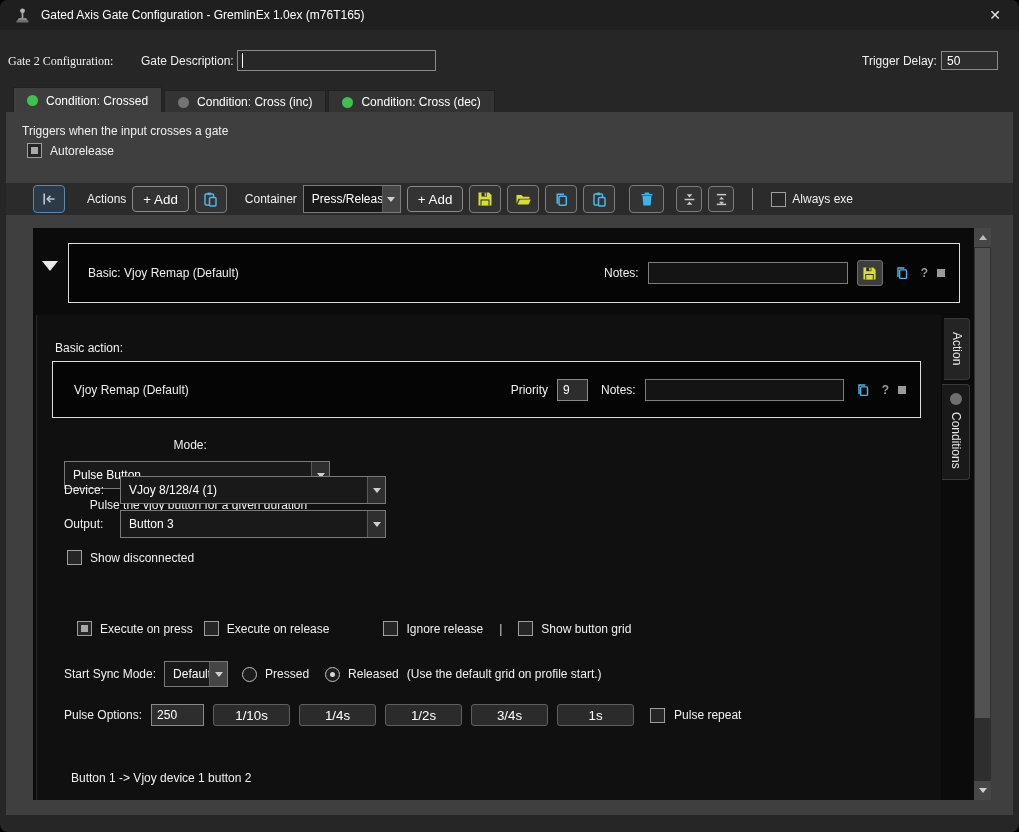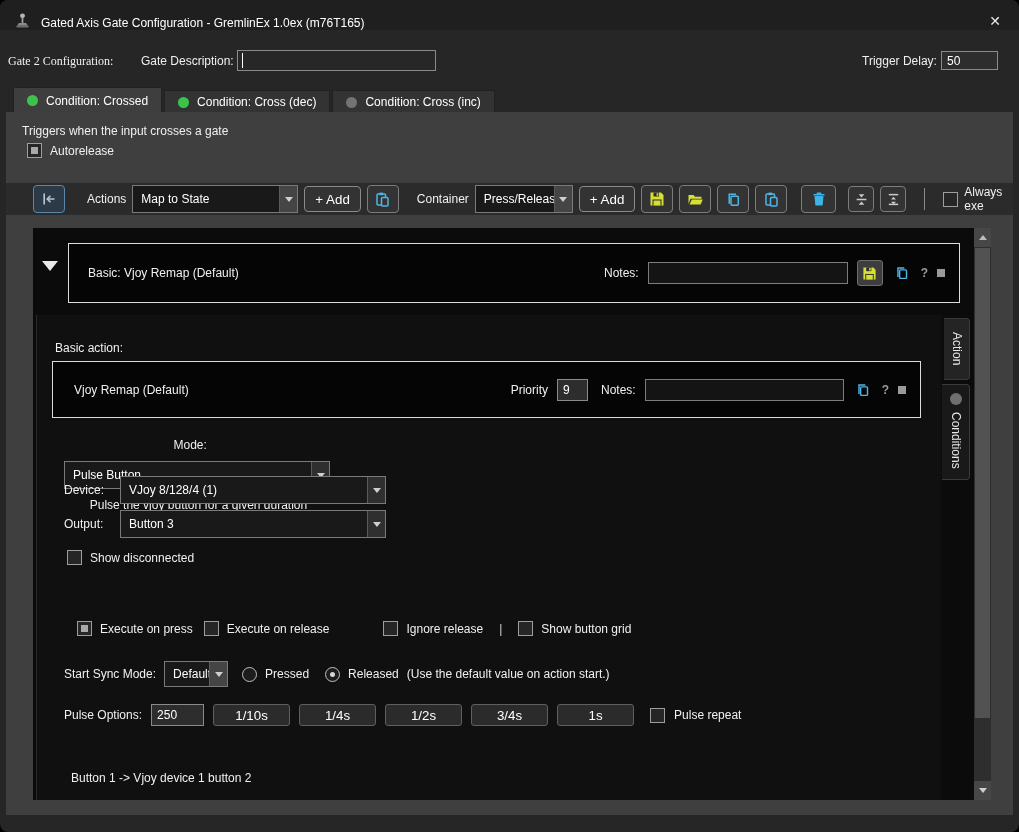--- a/index.html
+++ b/index.html
@@ -2,21 +2,21 @@
 <html><head>
 <meta charset="utf-8">
 <style>
   html,body{margin:0;padding:0;background:#000;width:1019px;height:832px;
     font-family:"Liberation Sans",sans-serif;font-size:12px;color:#f0f0f0;
     -webkit-font-smoothing:antialiased;}
   .window{position:absolute;left:0;top:0;width:1019px;height:832px;background:#262626;
     border-radius:8px;overflow:hidden;}
   
   .titlebar{position:absolute;left:0;top:0;right:0;height:30px;background:#1f1f1f;
-    display:flex;align-items:flex-end;gap:9px;padding:0 12px;box-sizing:border-box;}
+    display:flex;align-items:center;gap:9px;padding:0 12px;box-sizing:border-box;}
   .title{color:#fff;}
   .close-btn{margin-left:auto;color:#e6e6e6;font-size:14px;line-height:14px;padding:2px 6px;cursor:default;}
   
   .lbl{position:absolute;white-space:nowrap;}
   .tin{background:#272727;border:1px solid #8a8a8a;color:#fff;box-sizing:border-box;
     font-family:"Liberation Sans",sans-serif;font-size:12px;padding:7px 5px;outline:none;}
   .gate-desc-wrap{position:absolute;left:237px;top:50px;width:199px;height:21px;}
   .gate-desc-wrap input{width:100%;height:100%;}
   .caret{position:absolute;left:5px;top:3px;width:1px;height:15px;background:#fff;}
   .trigger-in{position:absolute;left:941px;top:51px;width:57px;height:19px;background:#2d2d2d;}
@@ -121,26 +121,26 @@
   </span>
   <span class="lbl" style="left:862px;top:54px;">Trigger Delay:</span>
   <input class="tin trigger-in" value="50" style="">
 
   <div class="tabs">
     <div class="tab active">
       <span class="dot green"></span>
       <span>Condition: Crossed</span>
     </div>
     <div class="tab">
+      <span class="dot gray"></span>
+      <span>Condition: Cross (inc)</span>
+    </div>
+    <div class="tab">
       <span class="dot green"></span>
       <span>Condition: Cross (dec)</span>
-    </div>
-    <div class="tab">
-      <span class="dot gray"></span>
-      <span>Condition: Cross (inc)</span>
     </div>
   </div>
 
   <div class="tabpage">
     <span class="lbl" style="left:16px;top:12px;">Triggers when the input crosses a gate</span>
 
     <div class="cb-row" style="position:absolute;left:21px;top:31px;">
       <span class="checkbox checked">
           <span class="mark"></span>
         </span>
@@ -151,26 +151,20 @@
       <span class="icon-btn blue">
         <svg width="18" height="18" viewBox="0 0 18 18">
           <g stroke="#b9c7d2" stroke-width="1.6" fill="none">
             <path d="M4.2 3.5v11"></path>
               <path d="M14.5 9H7.5"></path>
               <path d="M10.5 5.8 7.2 9l3.3 3.2"></path>
           </g>
         </svg>
       </span>
       <span style="margin-left:16px;">Actions</span>
-      <div class="dd" style="width:166px;">
-        <span class="dd-text">Map to State</span>
-        <span class="dd-arrow">
-            <span class="tri"></span>
-          </span>
-      </div>
       <button class="btn">+ Add</button>
       <span class="icon-btn">
         <svg width="17" height="17" viewBox="0 0 17 17">
           <g fill="none" stroke="#4fb6e8" stroke-width="1.5">
             <rect x="3" y="3" width="8.5" height="11" rx="1"></rect>
             <rect x="5.5" y="1.6" width="3.6" height="2.6" fill="#4fb6e8" stroke="none"></rect>
             <rect x="7.5" y="6.5" width="6.5" height="8.5" rx="1" fill="#333"></rect>
           </g>
         </svg>
       </span>
@@ -355,21 +349,21 @@
             <span class="dd-arrow">
                 <span class="tri"></span>
               </span>
           </div>
           <span class="radio" style="margin-left:6px;"></span>
           <span>Pressed</span>
           <span class="radio selected" style="margin-left:8px;">
               <span class="rdot"></span>
             </span>
           <span>Released</span>
-          <span>(Use the default value on action start.)</span>
+          <span>(Use the default grid on profile start.)</span>
         </div>
 
         <div class="row" style="left:27px;top:388px;height:24px;gap:9px;">
           <span>Pulse Options:</span>
           <input class="tin" style="width: 53px; height: 22px; background: rgb(45, 45, 45);" value="250">
           <button class="preset">1/10s</button>
           <button class="preset">1/4s</button>
           <button class="preset">1/2s</button>
           <button class="preset">3/4s</button>
           <button class="preset">1s</button>

